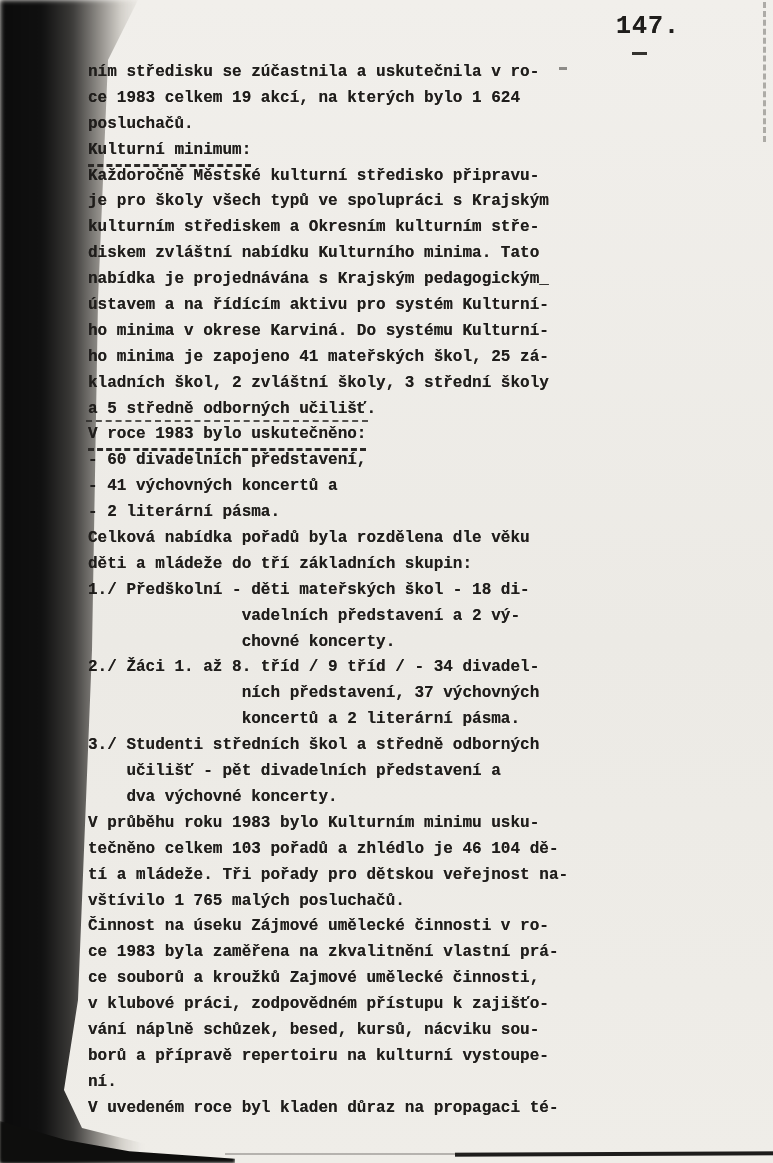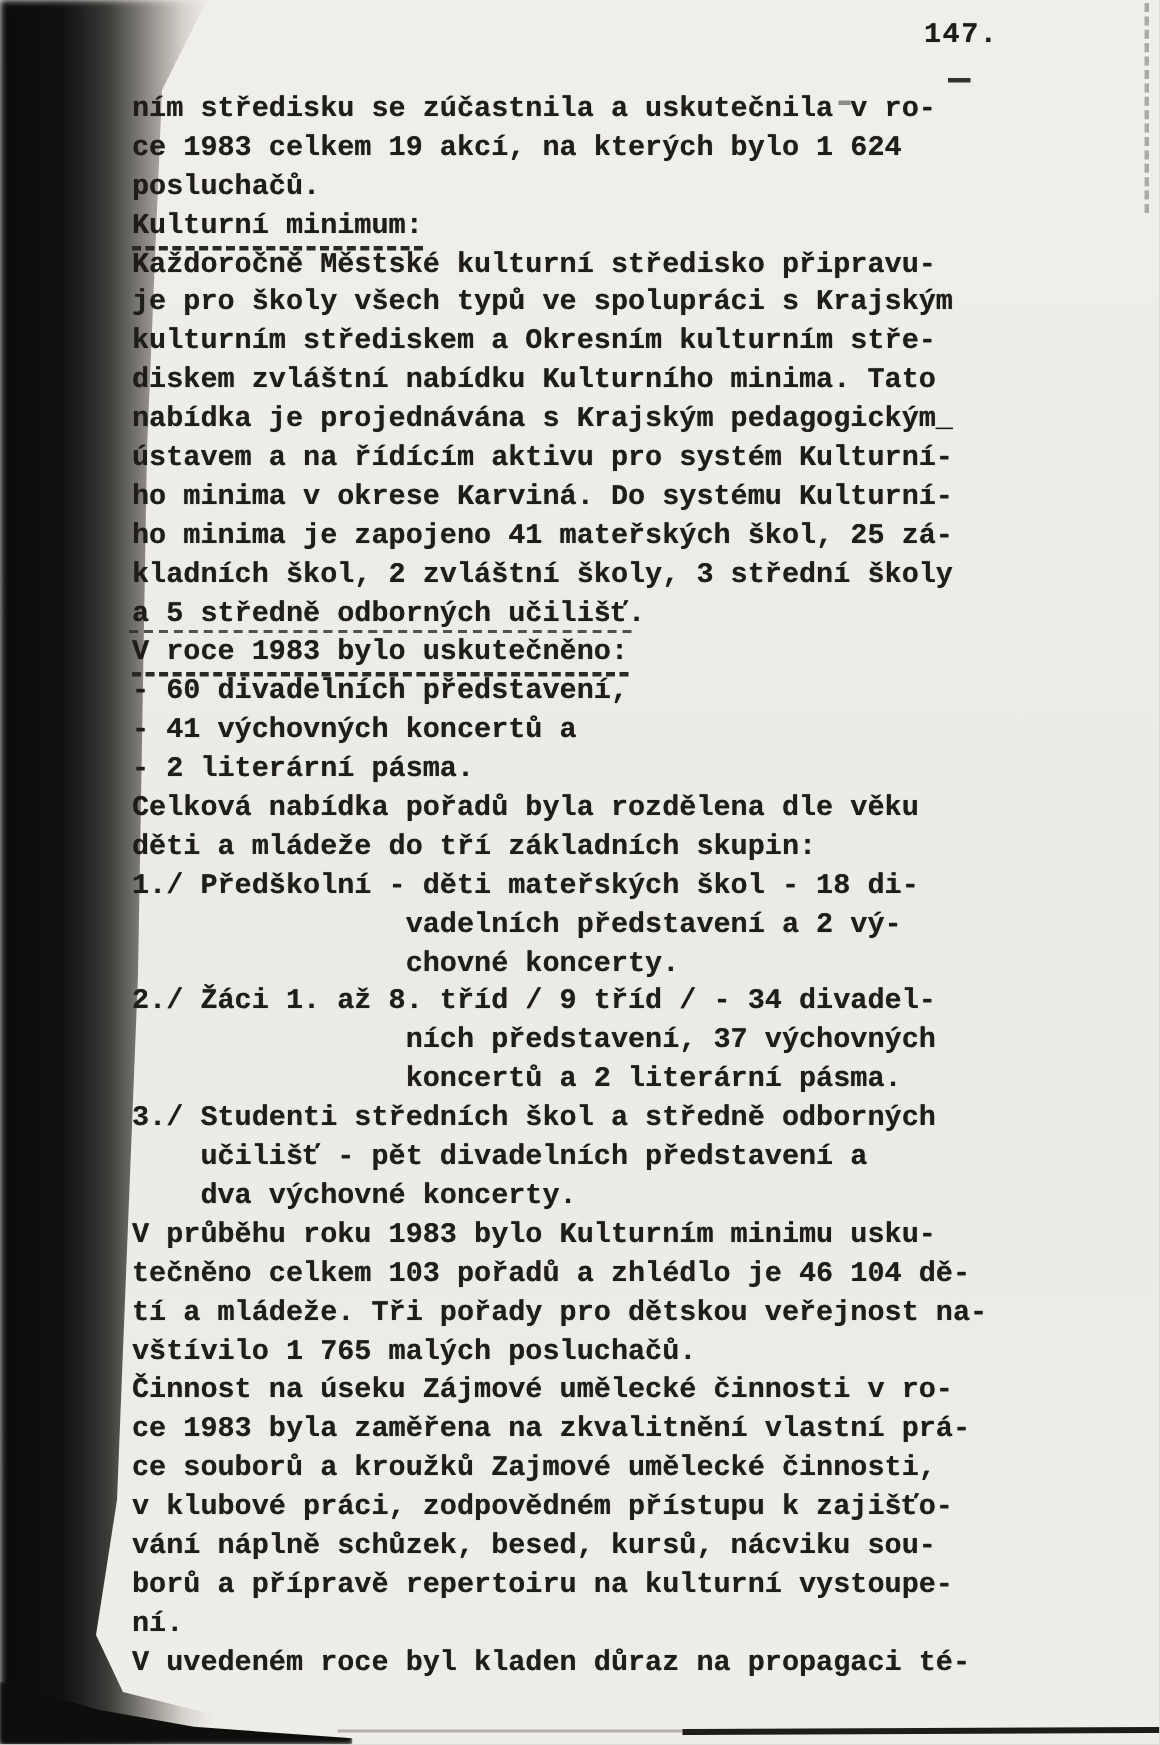--- a/index.html
+++ b/index.html
@@ -36,26 +36,26 @@
     background:rgba(45,43,40,0.30);
   }
   .edge-marks-right{
     position:absolute;right:7px;top:2px;height:140px;width:0;
     border-left:3px dashed rgba(90,88,84,0.45);
   }
   .speck-a{position:absolute;left:632px;top:52px;width:15px;height:3px;background:#34322f;}
   .speck-b{position:absolute;left:559px;top:67px;width:8px;height:3px;background:rgba(60,58,54,0.55);}
   .page-number{
     position:absolute;left:616px;top:12px;
-    font-size:19px;font-weight:bold;letter-spacing:1px;
+    font-size:25px;font-weight:bold;letter-spacing:1px;
     text-shadow:0 0 0.5px rgba(0,0,0,0.6);
   }
   .text-block{
     position:absolute;left:88px;top:60px;width:600px;
-    font-size:19px;line-height:25.9px;font-weight:bold;
+    font-size:16px;line-height:25.9px;font-weight:bold;
     white-space:pre;
     text-shadow:0 0 0.5px rgba(20,18,16,0.65);
   }
   .line{height:25.9px;}
   .hd{
     display:inline-block;
     border-bottom:3px dashed #2b2927;
     padding-bottom:0px;
     position:relative;
   }

